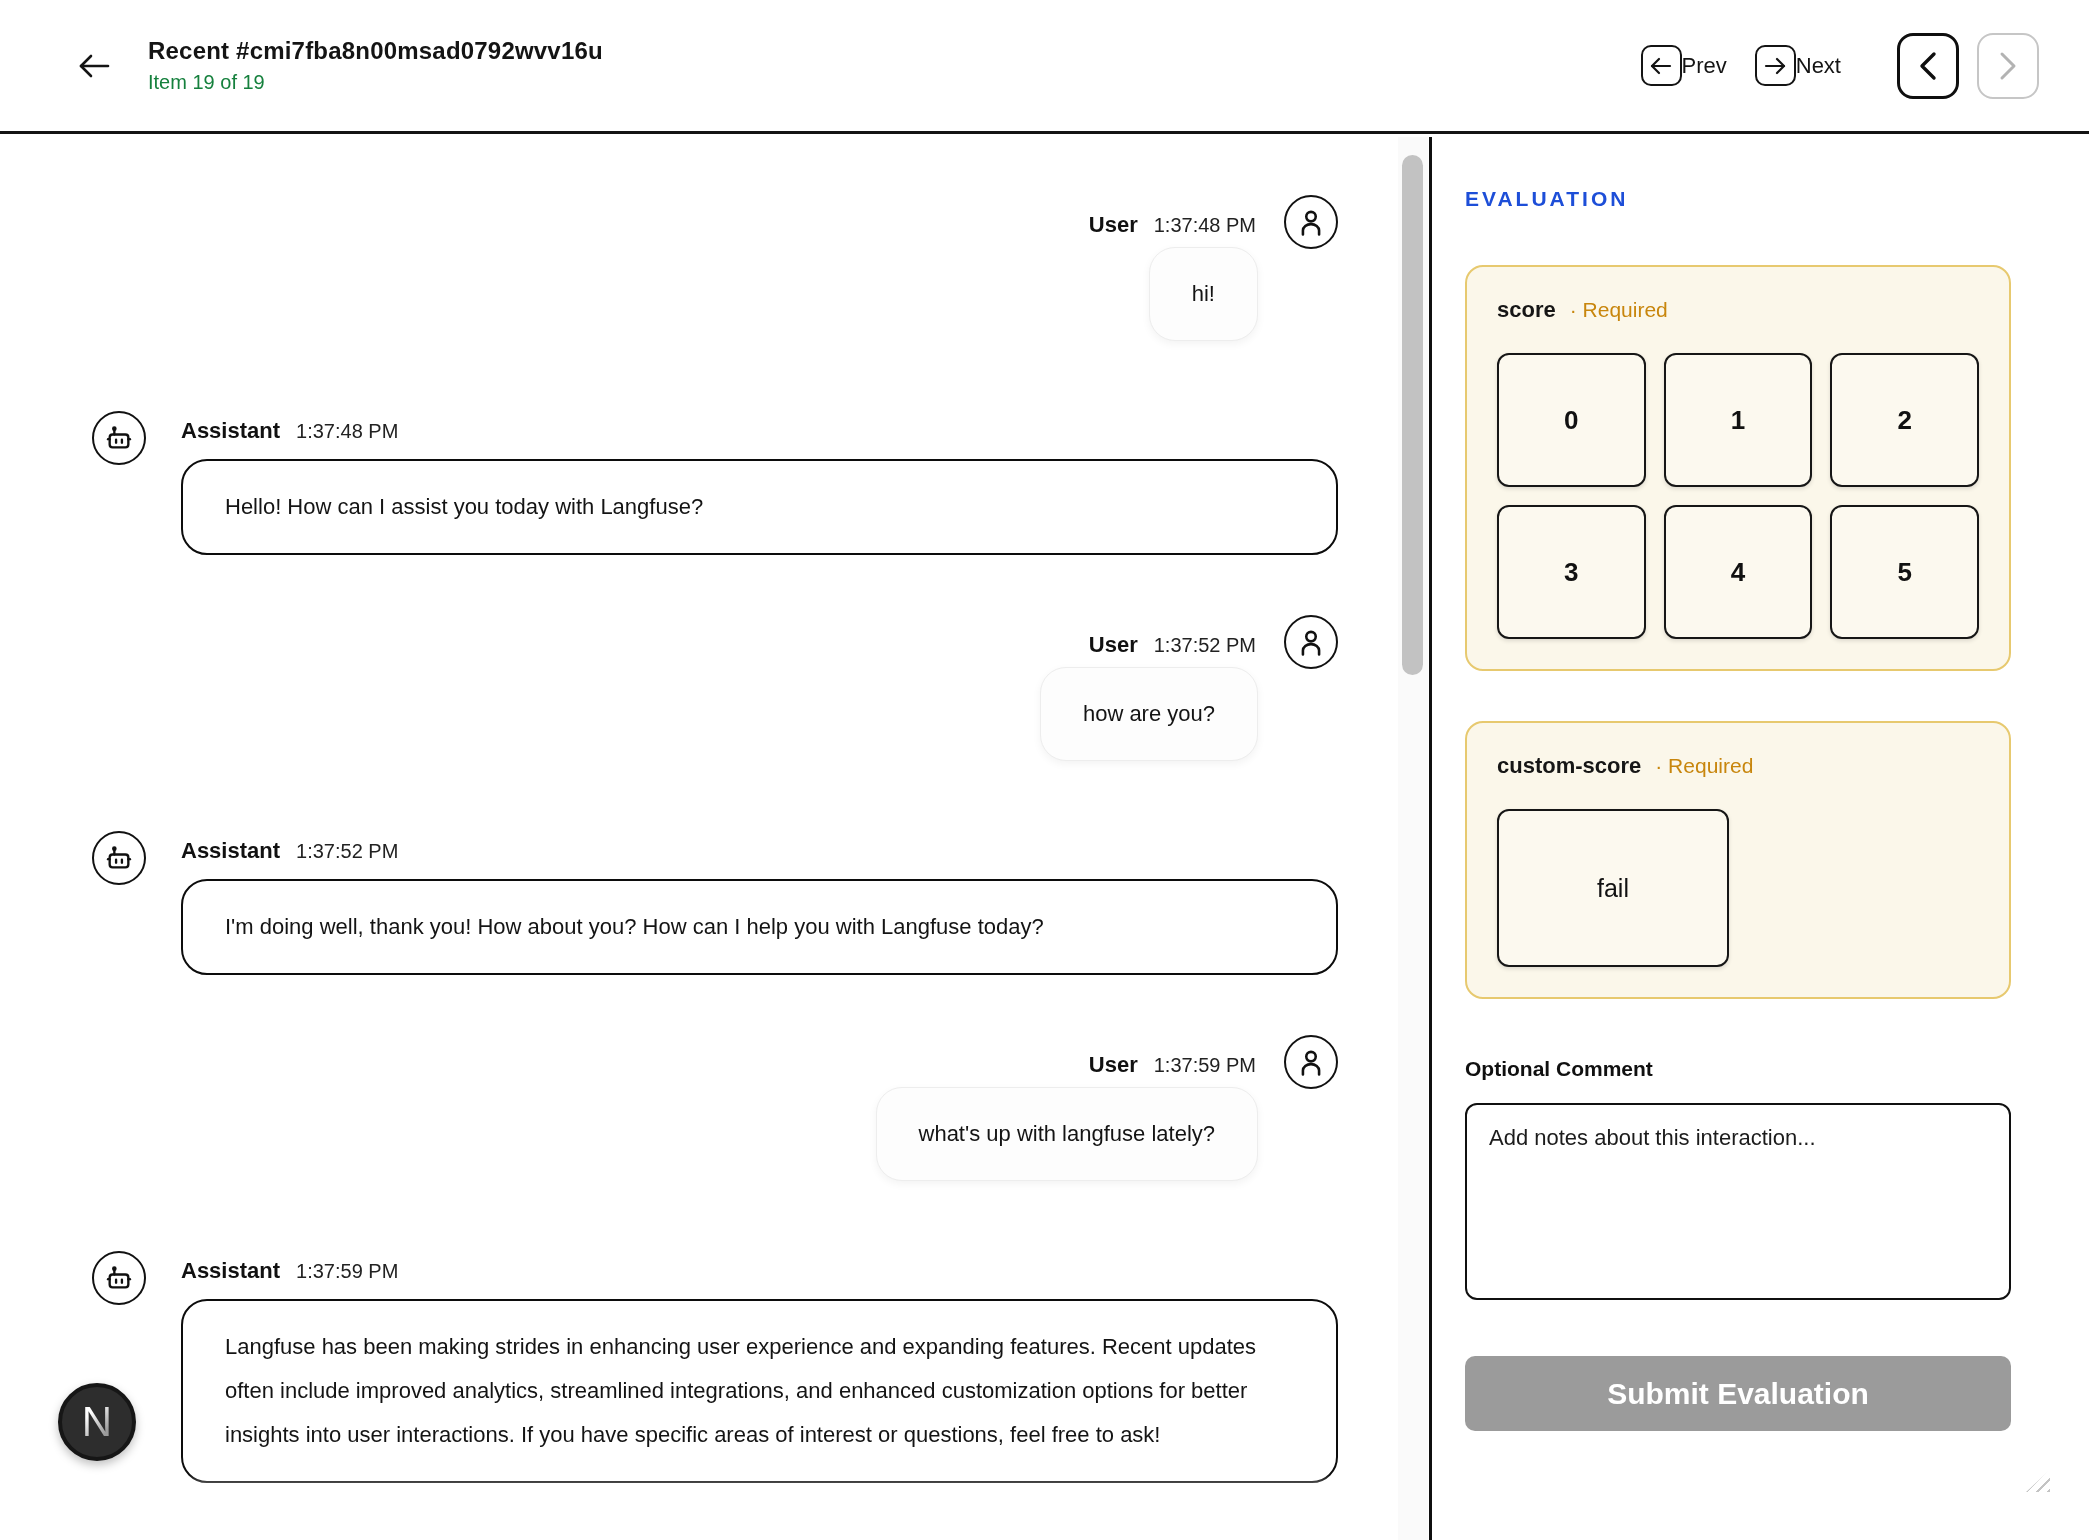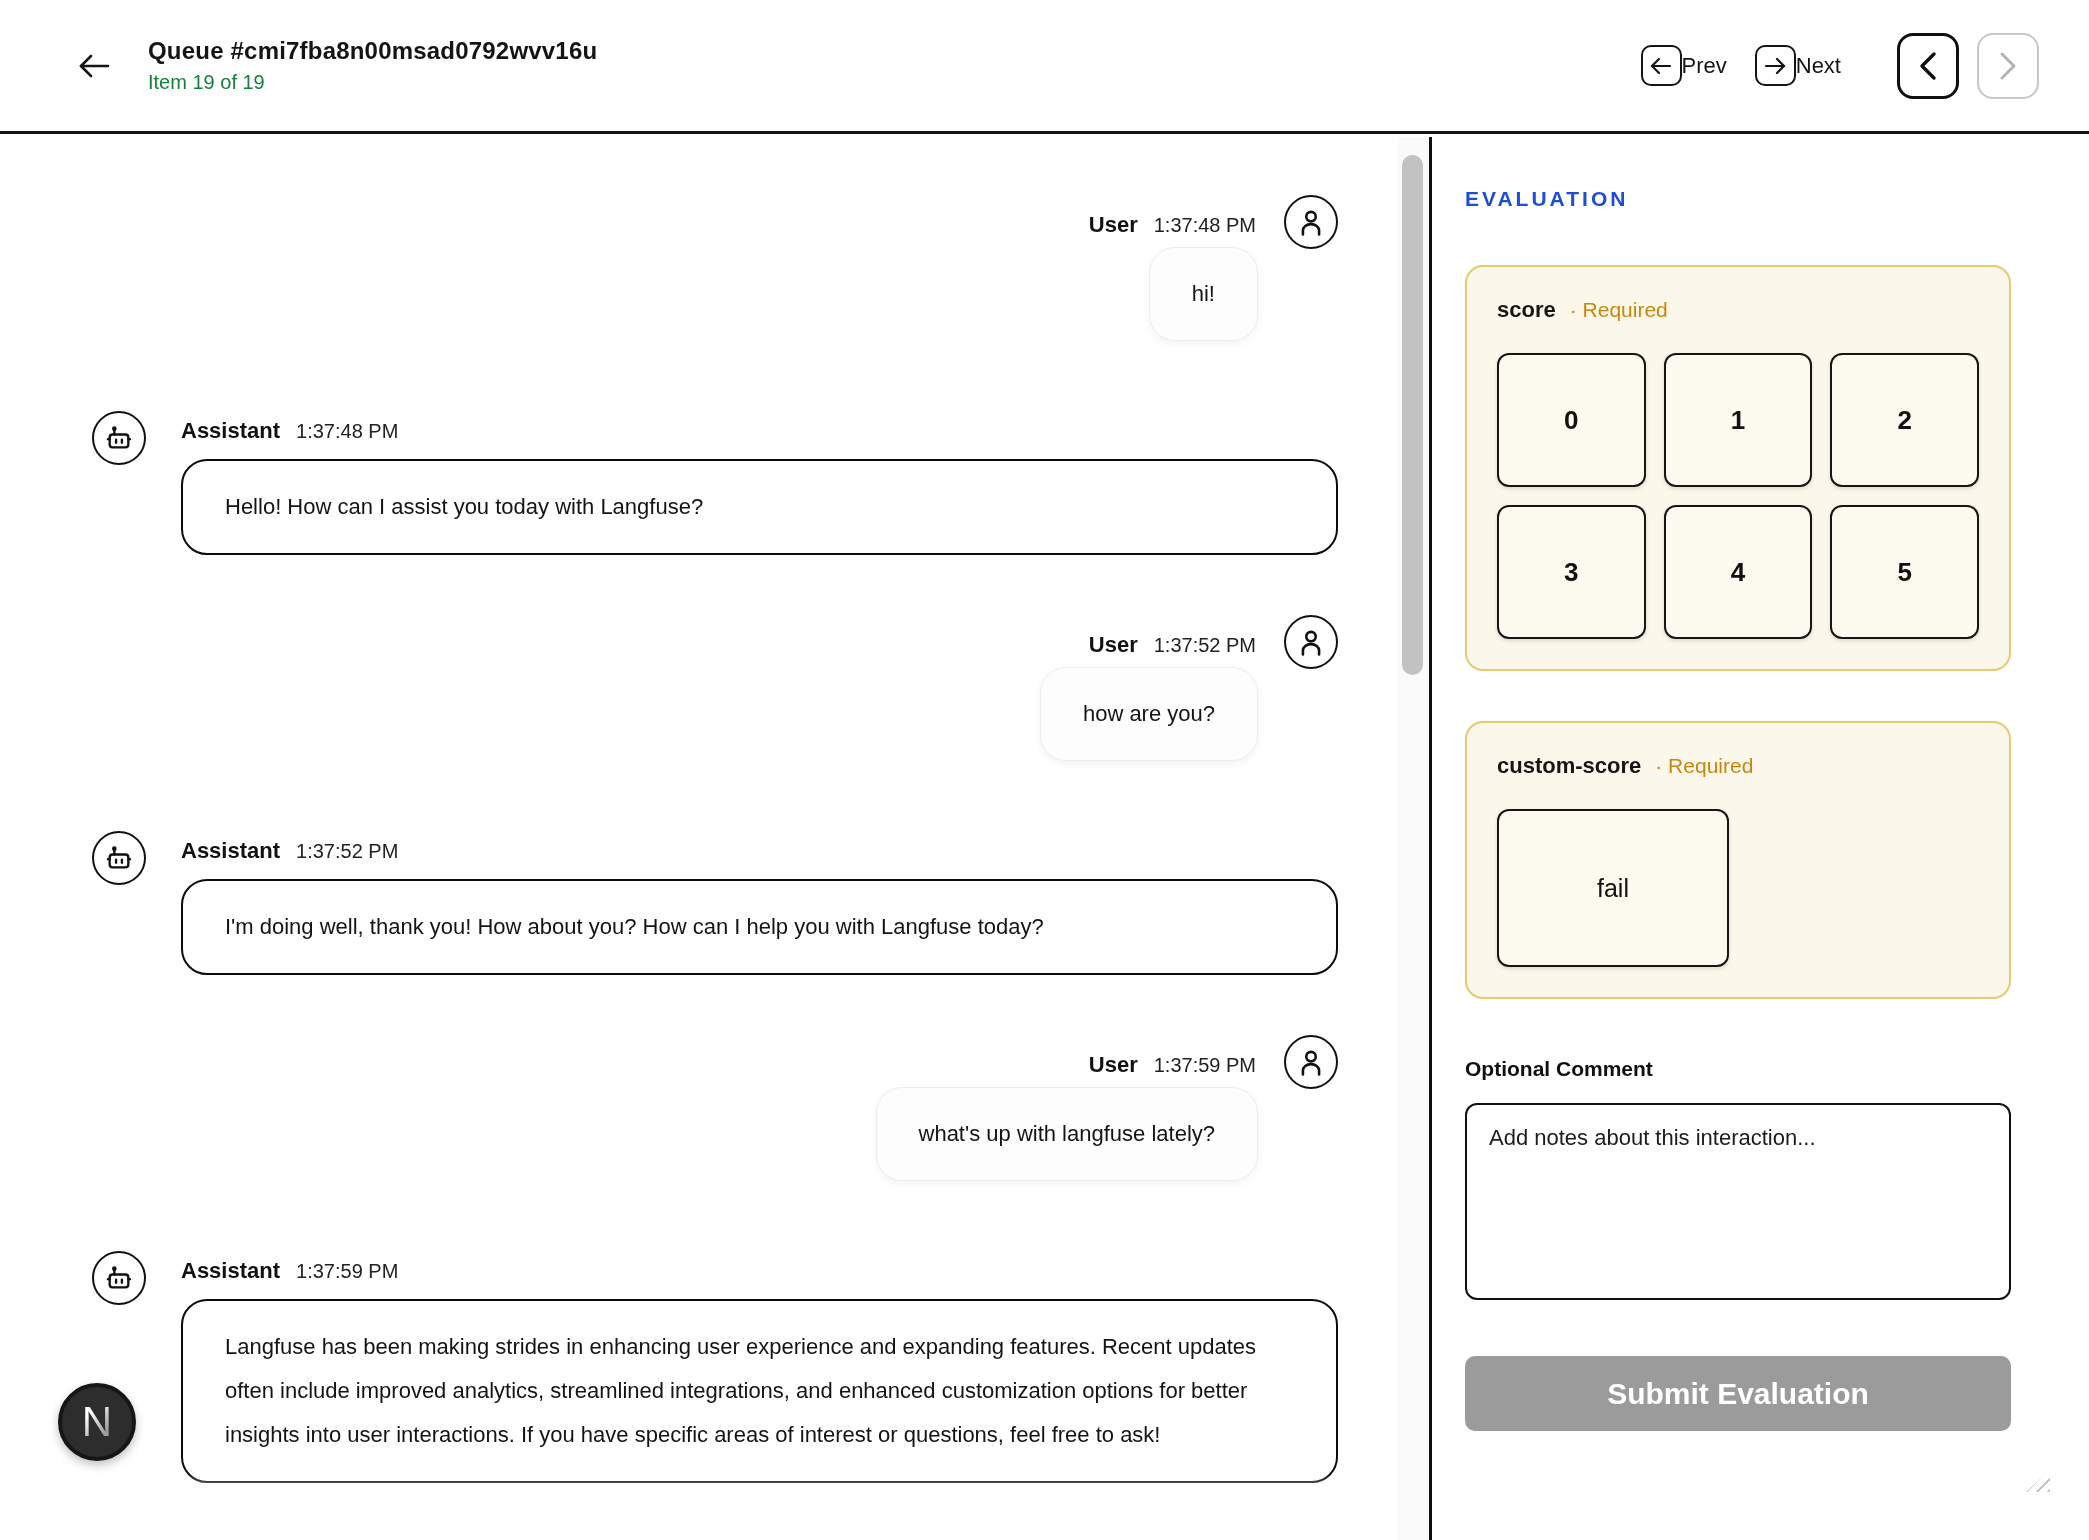--- a/index.html
+++ b/index.html
@@ -102,21 +102,21 @@
   <div class="header">
     <button class="back-btn">
       <span>
         <svg width="34" height="30" viewBox="0 0 34 30" fill="none" stroke="#141414" stroke-width="2.6" stroke-linecap="round" stroke-linejoin="round">
           <line x1="31" y1="15" x2="4" y2="15"></line>
             <polyline points="14,5 4,15 14,25"></polyline>
         </svg>
       </span>
     </button>
     <div class="title-block">
-      <div class="queue-title">Queue #cmi7fba8n00msad0792wvv16u</div>
+      <div class="queue-title">Recent #cmi7fba8n00msad0792wvv16u</div>
       <div class="queue-subtitle">Item 19 of 19</div>
     </div>
     <div class="header-right">
       <div class="nav-mini">
         <button class="mini-btn">
           <span>
             <svg width="22" height="18" viewBox="0 0 22 18" fill="none" stroke="#141414" stroke-width="2.2" stroke-linecap="round" stroke-linejoin="round">
               <line x1="20" y1="9" x2="2" y2="9"></line>
                 <polyline points="9,2 2,9 9,16"></polyline>
             </svg>

